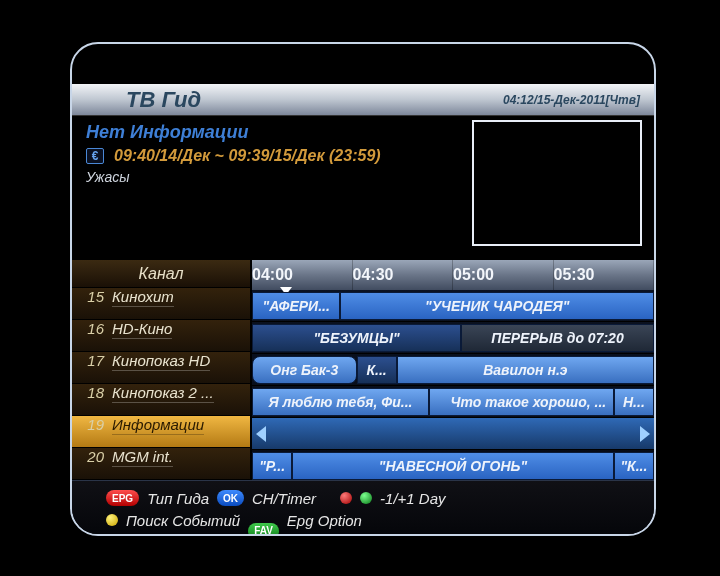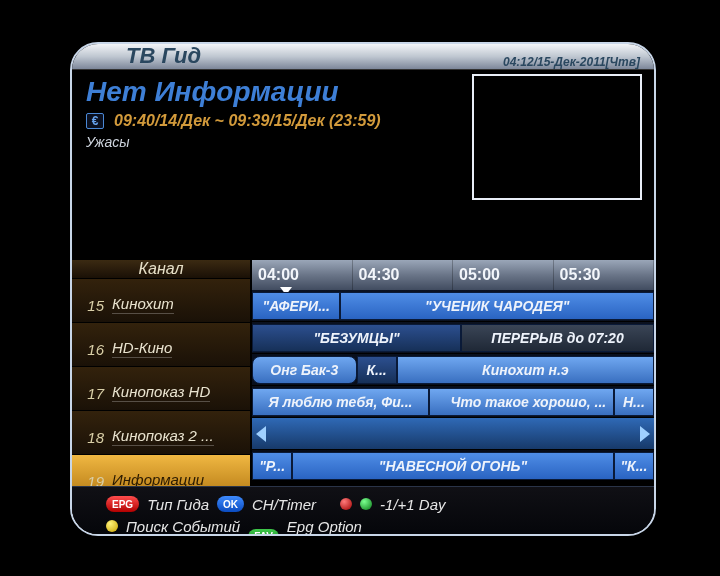--- a/index.html
+++ b/index.html
@@ -10,42 +10,43 @@
     left: 70px; top: 42px;
     width: 586px; height: 494px;
     background: #000;
     border: 2px solid #c8d6e8;
     border-radius: 28px;
     box-shadow: inset 0 0 0 1px #020202;
     overflow: hidden;
   }
 
   .header {
-    height: 26px;
+    height: 32px;
     background: linear-gradient(#f2f4f7 0%, #bfc7d1 50%, #7d879a 100%);
     border-bottom: 1px solid #333;
-    display: flex; align-items: flex-end;
+    display: flex; align-items: center;
     padding: 0 14px 0 54px;
+    margin-top: 40px;
   }
   .header .title {
     font-size: 22px; font-weight: bold; font-style: italic;
     color: #2a475f;
   }
   .header .clock {
     margin-left: auto;
     font-size: 12px; font-style: italic; font-weight: bold;
     color: #2a475f;
   }
 
   .info {
     padding: 6px 12px 0 14px;
     position: relative;
   }
   .prog-title {
-    color: #3e7fd6; font-size: 28px; font-weight: bold; font-style: italic;
+    color: #3e7fd6; font-size: 18px; font-weight: bold; font-style: italic;
     margin-bottom: 4px;
   }
   .time-row { display: flex; align-items: center; gap: 10px; }
   .euro-badge {
     width: 18px; height: 16px; border: 1px solid #4a88d6; border-radius: 2px;
     color: #66a2ec; font-size: 12px; font-weight: bold;
     display: flex; align-items: center; justify-content: center;
     background: #0a1020;
   }
   .prog-time {
@@ -71,21 +72,21 @@
     background: linear-gradient(#2b1a08, #120b03);
     display: flex; flex-direction: column;
   }
   .ch-head {
     height: 30px; display: flex; align-items: center; justify-content: center;
     color: #e6dfc7; font-size: 16px; font-style: italic;
     background: linear-gradient(#3b2a12, #1a1006);
     border-bottom: 1px solid #000;
   }
   .ch-row {
-    height: 44px; display: flex; align-items: flex-end; gap: 8px;
+    height: 32px; display: flex; align-items: flex-start; gap: 8px;
     padding: 0 8px 8px 6px;
     border-bottom: 1px solid #000;
     background: linear-gradient(#33220c, #1a1107);
     color: #e9e3cf; font-size: 15px; font-style: italic;
     white-space: nowrap; overflow: hidden;
   }
   .ch-row .num { width: 26px; text-align: right; color: #d9cfa7; font-style: italic; }
   .ch-row.sel {
     background: linear-gradient(#f0b742, #b47a14);
     color: #2a1a00;
@@ -98,21 +99,21 @@
     background: linear-gradient(#0c1424, #060a14);
     border-left: 2px solid #000;
   }
   .time-head {
     height: 30px;
     background: linear-gradient(#9aa6b8 0%, #6a7588 50%, #414c60 100%);
     display: flex; align-items: center;
     color: #f3f6fb; font-size: 16px; font-weight: bold;
     position: relative;
   }
-  .time-head .tick { width: 25%; padding-left: 6px; border-right: 1px solid rgba(0,0,0,0.25); height: 100%; display: flex; align-items: center; }
+  .time-head .tick { width: 25%; border-right: 1px solid rgba(0,0,0,0.25); height: 100%; display: flex; align-items: center; }
   .now-marker {
     position: absolute; top: 27px; left: 28px;
     width: 0; height: 0; border-left: 6px solid transparent; border-right: 6px solid transparent; border-top: 8px solid #fff;
   }
 
   .epg-rows { position: absolute; left: 0; right: 0; top: 30px; bottom: 0; }
   .epg-row { height: 32px; position: relative; border-bottom: 1px solid #000; }
   .ev {
     position: absolute; top: 2px; height: 28px;
     display: flex; align-items: center; justify-content: center;
@@ -129,21 +130,21 @@
     background: linear-gradient(#2f69b6, #173a6a);
   }
   .epg-row.track .arrow {
     position: absolute; top: 8px; width: 0; height: 0;
     border-top: 8px solid transparent; border-bottom: 8px solid transparent;
   }
   .epg-row.track .arrow.left  { left: 4px;  border-right: 10px solid #9fd0ff; }
   .epg-row.track .arrow.right { right: 4px; border-left: 10px solid #9fd0ff; }
 
   .footer {
-    position: absolute; left: 0; right: 0; bottom: 0; height: 48px;
+    position: absolute; left: 0; right: 0; bottom: 0; height: 54px;
     background: linear-gradient(#101015, #05060a);
     border-top: 1px solid #2a3448;
     padding: 6px 10px 0 34px;
     color: #e6e6e6; font-size: 15px; font-style: italic;
   }
   .frow { display: flex; align-items: center; gap: 8px; height: 22px; }
   .pill {
     display: inline-flex; align-items: center; justify-content: center;
     height: 16px; border-radius: 8px; padding: 0 6px;
     font-size: 10px; font-weight: bold; font-style: normal; color: #fff;
@@ -221,21 +222,21 @@
             <div class="ev blue" style="left: 0%; width: 22%;">"АФЕРИ...</div>
             <div class="ev blue" style="left: 22%; width: 78%;">"УЧЕНИК ЧАРОДЕЯ"</div>
           </div>
           <div class="epg-row">
             <div class="ev navy" style="left: 0%; width: 52%;">"БЕЗУМЦЫ"</div>
             <div class="ev gray" style="left: 52%; width: 48%;">ПЕРЕРЫВ до 07:20</div>
           </div>
           <div class="epg-row">
             <div class="ev light" style="left: 0%; width: 26%; border-radius: 8px;">Онг Бак-3</div>
             <div class="ev navy" style="left: 26%; width: 10%;">К...</div>
-            <div class="ev light" style="left: 36%; width: 64%;">Кинохит н.э</div>
+            <div class="ev light" style="left: 36%; width: 64%;">Вавилон н.э</div>
           </div>
           <div class="epg-row">
             <div class="ev light" style="left: 0%; width: 44%;">Я люблю тебя, Фи...</div>
             <div class="ev light" style="left: 44%; width: 46%; padding-left: 20px;">Что такое хорошо, ...</div>
             <div class="ev light" style="left: 90%; width: 10%;">Н...</div>
           </div>
           <div class="epg-row track">
             <span class="arrow left"></span>
             <span class="arrow right"></span>
           </div>

